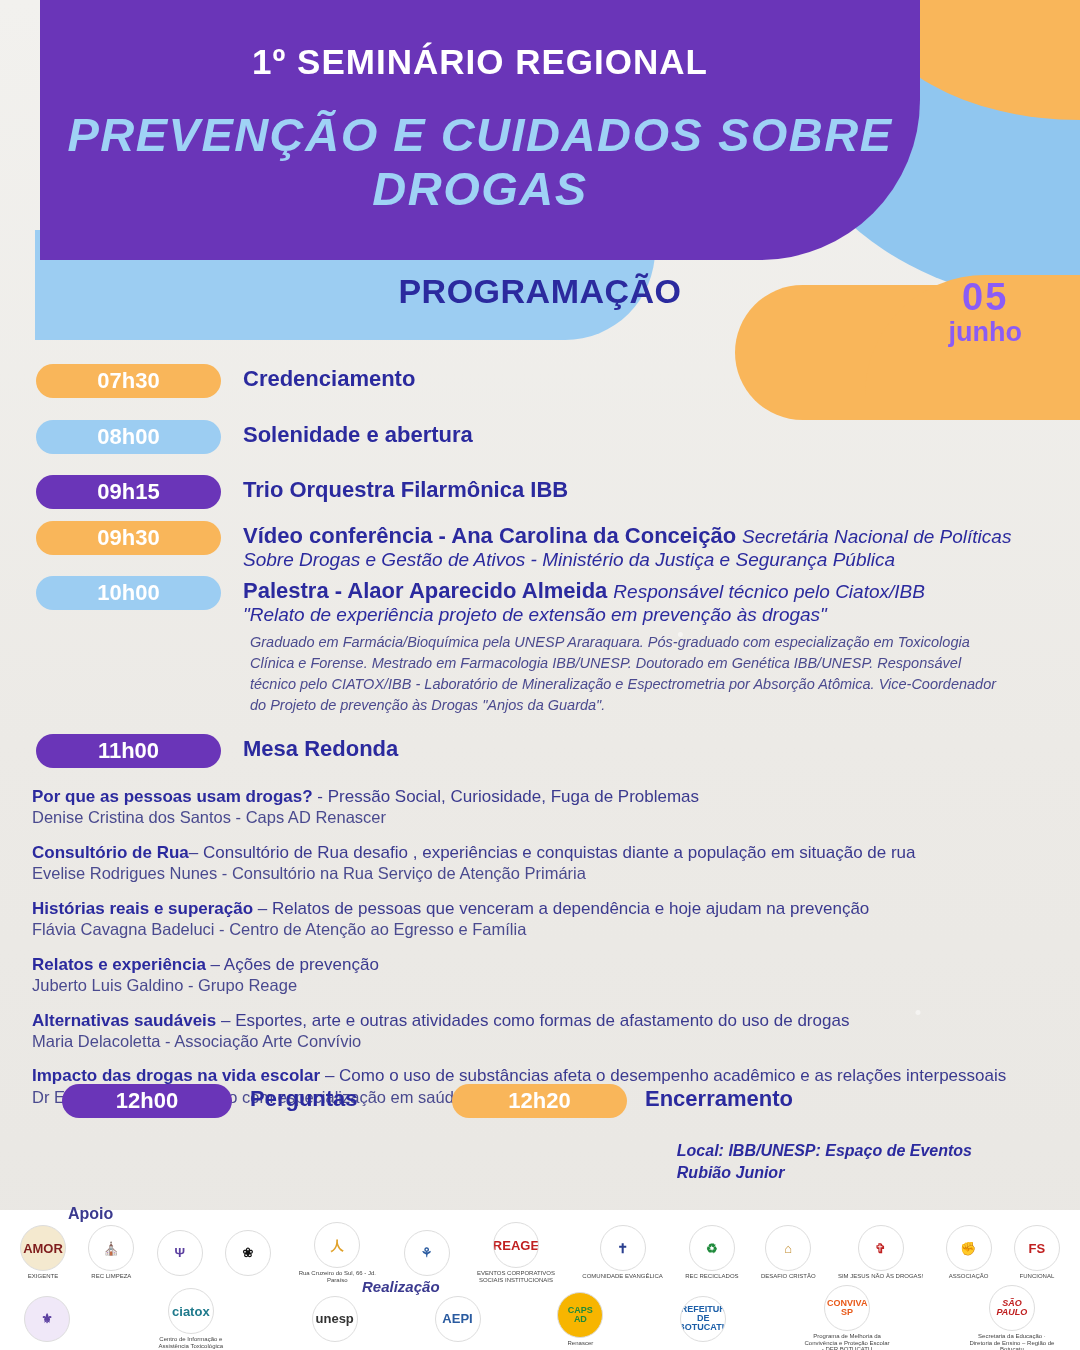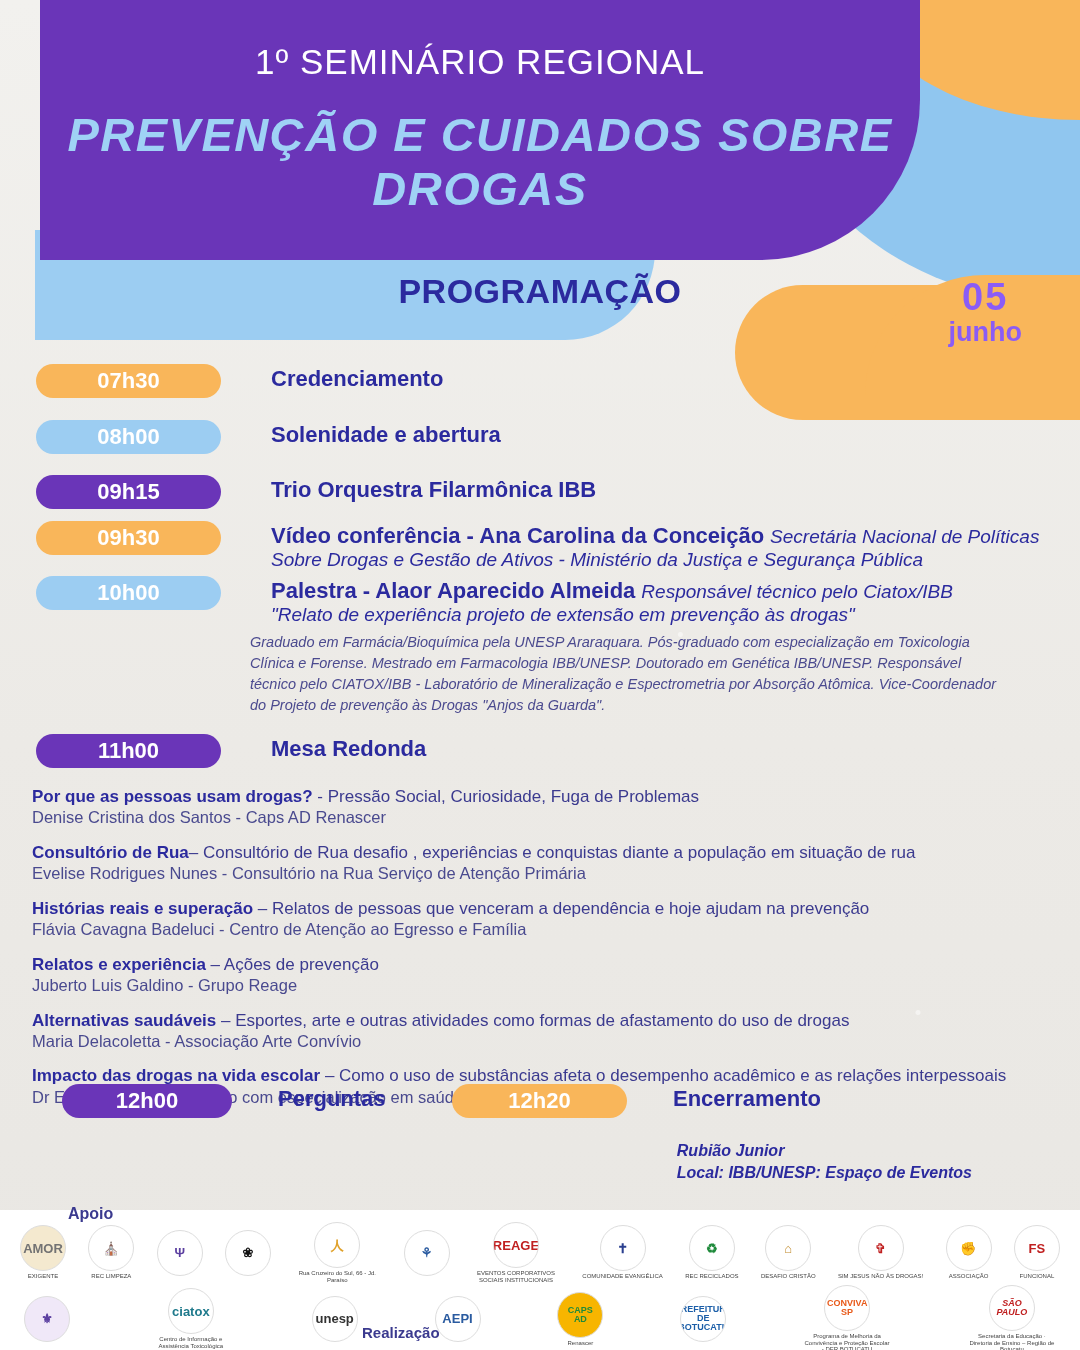--- a/index.html
+++ b/index.html
@@ -62,21 +62,21 @@
     background: #f9b65a;
     border-radius: 120px 0 0 0;
   }
 
   
   .hdr-sub {
     position: absolute; left: 40px; top: 42px; width: 880px;
     text-align: center;
     color: #ffffff;
     font-size: 35px;
-    font-weight: normal;
+    font-weight: bold;
     letter-spacing: 1px;
   }
   .hdr-title {
     position: absolute; left: 40px; top: 108px; width: 880px;
     text-align: center;
     color: #9fd2f5;
     font-size: 47px;
     font-weight: bold;
     font-style: italic;
     line-height: 1.15;
@@ -92,21 +92,21 @@
     letter-spacing: 0.5px;
   }
   .date-box {
     position: absolute; right: 58px; top: 276px;
     text-align: center; color: #8b5cf6;
   }
   .date-day { font-size: 38px; font-weight: bold; letter-spacing: 2px; }
   .date-month { font-size: 27px; font-weight: bold; margin-top: -2px; }
 
   
-  .row { position: absolute; display: flex; align-items: flex-start; gap: 28px; }
+  .row { position: absolute; display: flex; align-items: flex-start; }
   .pill {
     width: 185px; height: 34px; border-radius: 18px;
     display: flex; align-items: center; justify-content: center;
     font-size: 22px; font-weight: bold; color: #ffffff;
     flex: none;
   }
   .pill.orange { background: #f9b65a; }
   .pill.blue { background: #9ccdf2; }
   .pill.purple { background: #6a35b8; }
   .row-text { margin-left: 22px; padding-top: 2px; }
@@ -135,21 +135,21 @@
 
   
   .logos-band {
     position: absolute; left: 0; bottom: 0; width: 1080px; height: 140px;
     background: #ffffff;
   }
   .apoio-label {
     position: absolute; left: 32px; top: 1205px; font-size: 16px; font-weight: bold; color: #3b3a8f; margin-left: 36px;
   }
   .realizacao-label {
-    position: absolute; left: 362px; top: 1324px; font-size: 15px; font-weight: bold; color: #3b3a8f;
+    position: absolute; left: 362px; top: 1278px; font-size: 15px; font-weight: bold; color: #3b3a8f; font-style: italic;
   }
   .logo-row { position: absolute; display: flex; align-items: center; }
   .logo-row.r1 { left: 20px; top: 1222px; width: 1040px; justify-content: space-between; }
   .logo-row.r2 { left: 24px; top: 1285px; width: 1032px; justify-content: space-between; }
   .logo {
     display: flex; flex-direction: column; align-items: center; justify-content: center;
     text-align: center;
   }
   .logo .mark {
     display: flex; align-items: center; justify-content: center;
@@ -279,31 +279,31 @@
 </div>
 
 <div class="row" style="left:452px; top:1084px;">
   <div class="pill orange" style="width:175px;">12h20</div>
   <div class="row-text" style="margin-left:18px;">
     <div class="row-title">Encerramento</div>
   </div>
 </div>
 
 <div class="local">
+  <div>Local: IBB/UNESP: Espaço de Eventos</div>
   <div>Rubião Junior</div>
-  <div>Local: IBB/UNESP: Espaço de Eventos</div>
 </div>
 
 <div class="logos-band"></div>
 <div class="apoio-label">Apoio</div>
 <div class="realizacao-label">Realização</div>
 
 <div class="logo-row r1" id="apoio-row">
     <div class="logo">
-      <div class="mark circle-mark" style="width: 46px; height: 46px; background: rgb(244, 233, 207); color: #737373; font-size: 13px; border: 1px solid rgb(221, 221, 221); overflow: hidden; padding: 2px; text-align: center;">AMOR</div>
+      <div class="mark circle-mark" style="width: 46px; height: 46px; background: rgb(244, 233, 207); color: #7f1d1d; font-size: 13px; border: 1px solid rgb(221, 221, 221); overflow: hidden; padding: 2px; text-align: center;">AMOR</div>
       <div class="cap">EXIGENTE</div>
     </div>
     <div class="logo">
       <div class="mark circle-mark" style="width: 46px; height: 46px; background: rgb(255, 255, 255); color: rgb(34, 34, 34); font-size: 13px; border: 1px solid rgb(221, 221, 221); overflow: hidden; padding: 2px; text-align: center;">⛪</div>
       <div class="cap">REC LIMPEZA</div>
     </div>
     <div class="logo">
       <div class="mark circle-mark" style="width: 46px; height: 46px; background: rgb(255, 255, 255); color: rgb(91, 63, 160); font-size: 13px; border: 1px solid rgb(221, 221, 221); overflow: hidden; padding: 2px; text-align: center;">Ψ</div>
     </div>
     <div class="logo">

